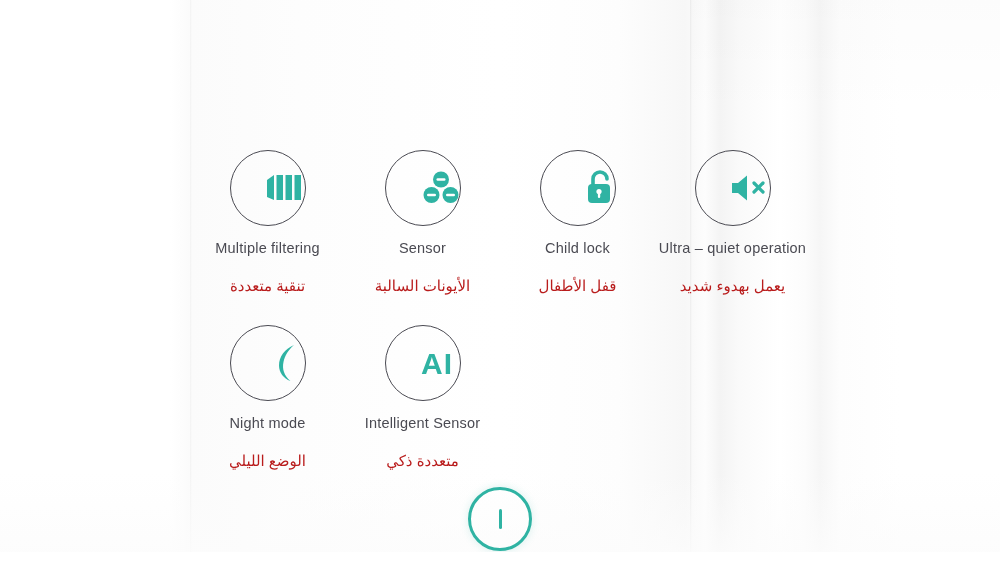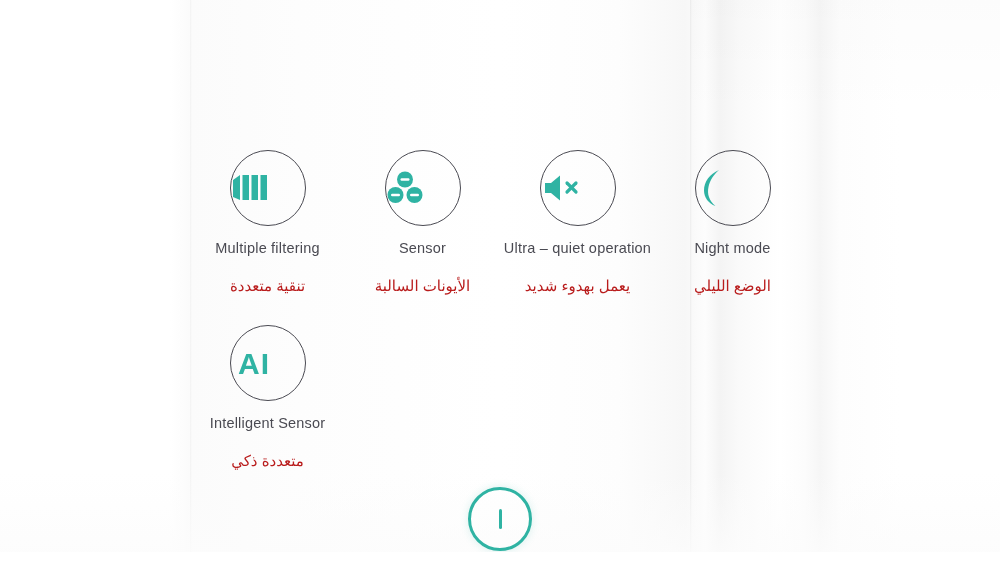--- a/index.html
+++ b/index.html
@@ -78,21 +78,21 @@
     align-items: center;
     text-align: center;
   }
   .icon-circle {
     width: 74px;
     height: 74px;
     border-radius: 50%;
     border: 1.6px solid #4a4a52;
     display: flex;
     align-items: center;
-    justify-content: flex-start;
+    justify-content: flex-end;
     background: transparent;
   }
   .icon-circle svg { display: block; }
   .label-en {
     margin-top: 14px;
     font-size: 14.5px;
     color: #4a4a52;
     letter-spacing: 0.2px;
     white-space: nowrap;
   }
@@ -172,20 +172,32 @@
             <rect x="14.5" y="8.3" width="9" height="2.5" rx="1.2"></rect>
             <rect x="5" y="23.8" width="9" height="2.5" rx="1.2"></rect>
             <rect x="24" y="23.8" width="9" height="2.5" rx="1.2"></rect>
           </g>
         </svg>
       </div>
       <div class="label-en">Sensor</div>
       <div class="label-ar">الأيونات السالبة</div>
     </div>
 
+    <div class="feature">
+      <div class="icon-circle">
+        <svg width="32" height="40" viewBox="0 0 32 40">
+          <path d="M10 17 L10 11 A7 7 0 0 1 24 11" fill="none" stroke="#2fb3a3" stroke-width="3.6" stroke-linecap="round"></path>
+          <rect x="5" y="16" width="22" height="19" rx="4" fill="#2fb3a3"></rect>
+          <circle cx="16" cy="23.5" r="2.6" fill="#ffffff"></circle>
+          <rect x="14.9" y="24" width="2.3" height="6" rx="1.1" fill="#ffffff"></rect>
+        </svg>
+      </div>
+      <div class="label-en">Child lock</div>
+      <div class="label-ar">قفل الأطفال</div>
+    </div>
 
 
 
     <div class="feature">
       <div class="icon-circle">
         <svg width="42" height="32" viewBox="0 0 42 32">
           <path d="M4 11 L10 11 L19 3.5 L19 28.5 L10 21 L4 21 Z" fill="#2fb3a3"></path>
           <g stroke="#2fb3a3" stroke-width="3.2" stroke-linecap="round">
             <line x1="26" y1="11" x2="35" y2="20"></line>
             <line x1="35" y1="11" x2="26" y2="20"></line>

